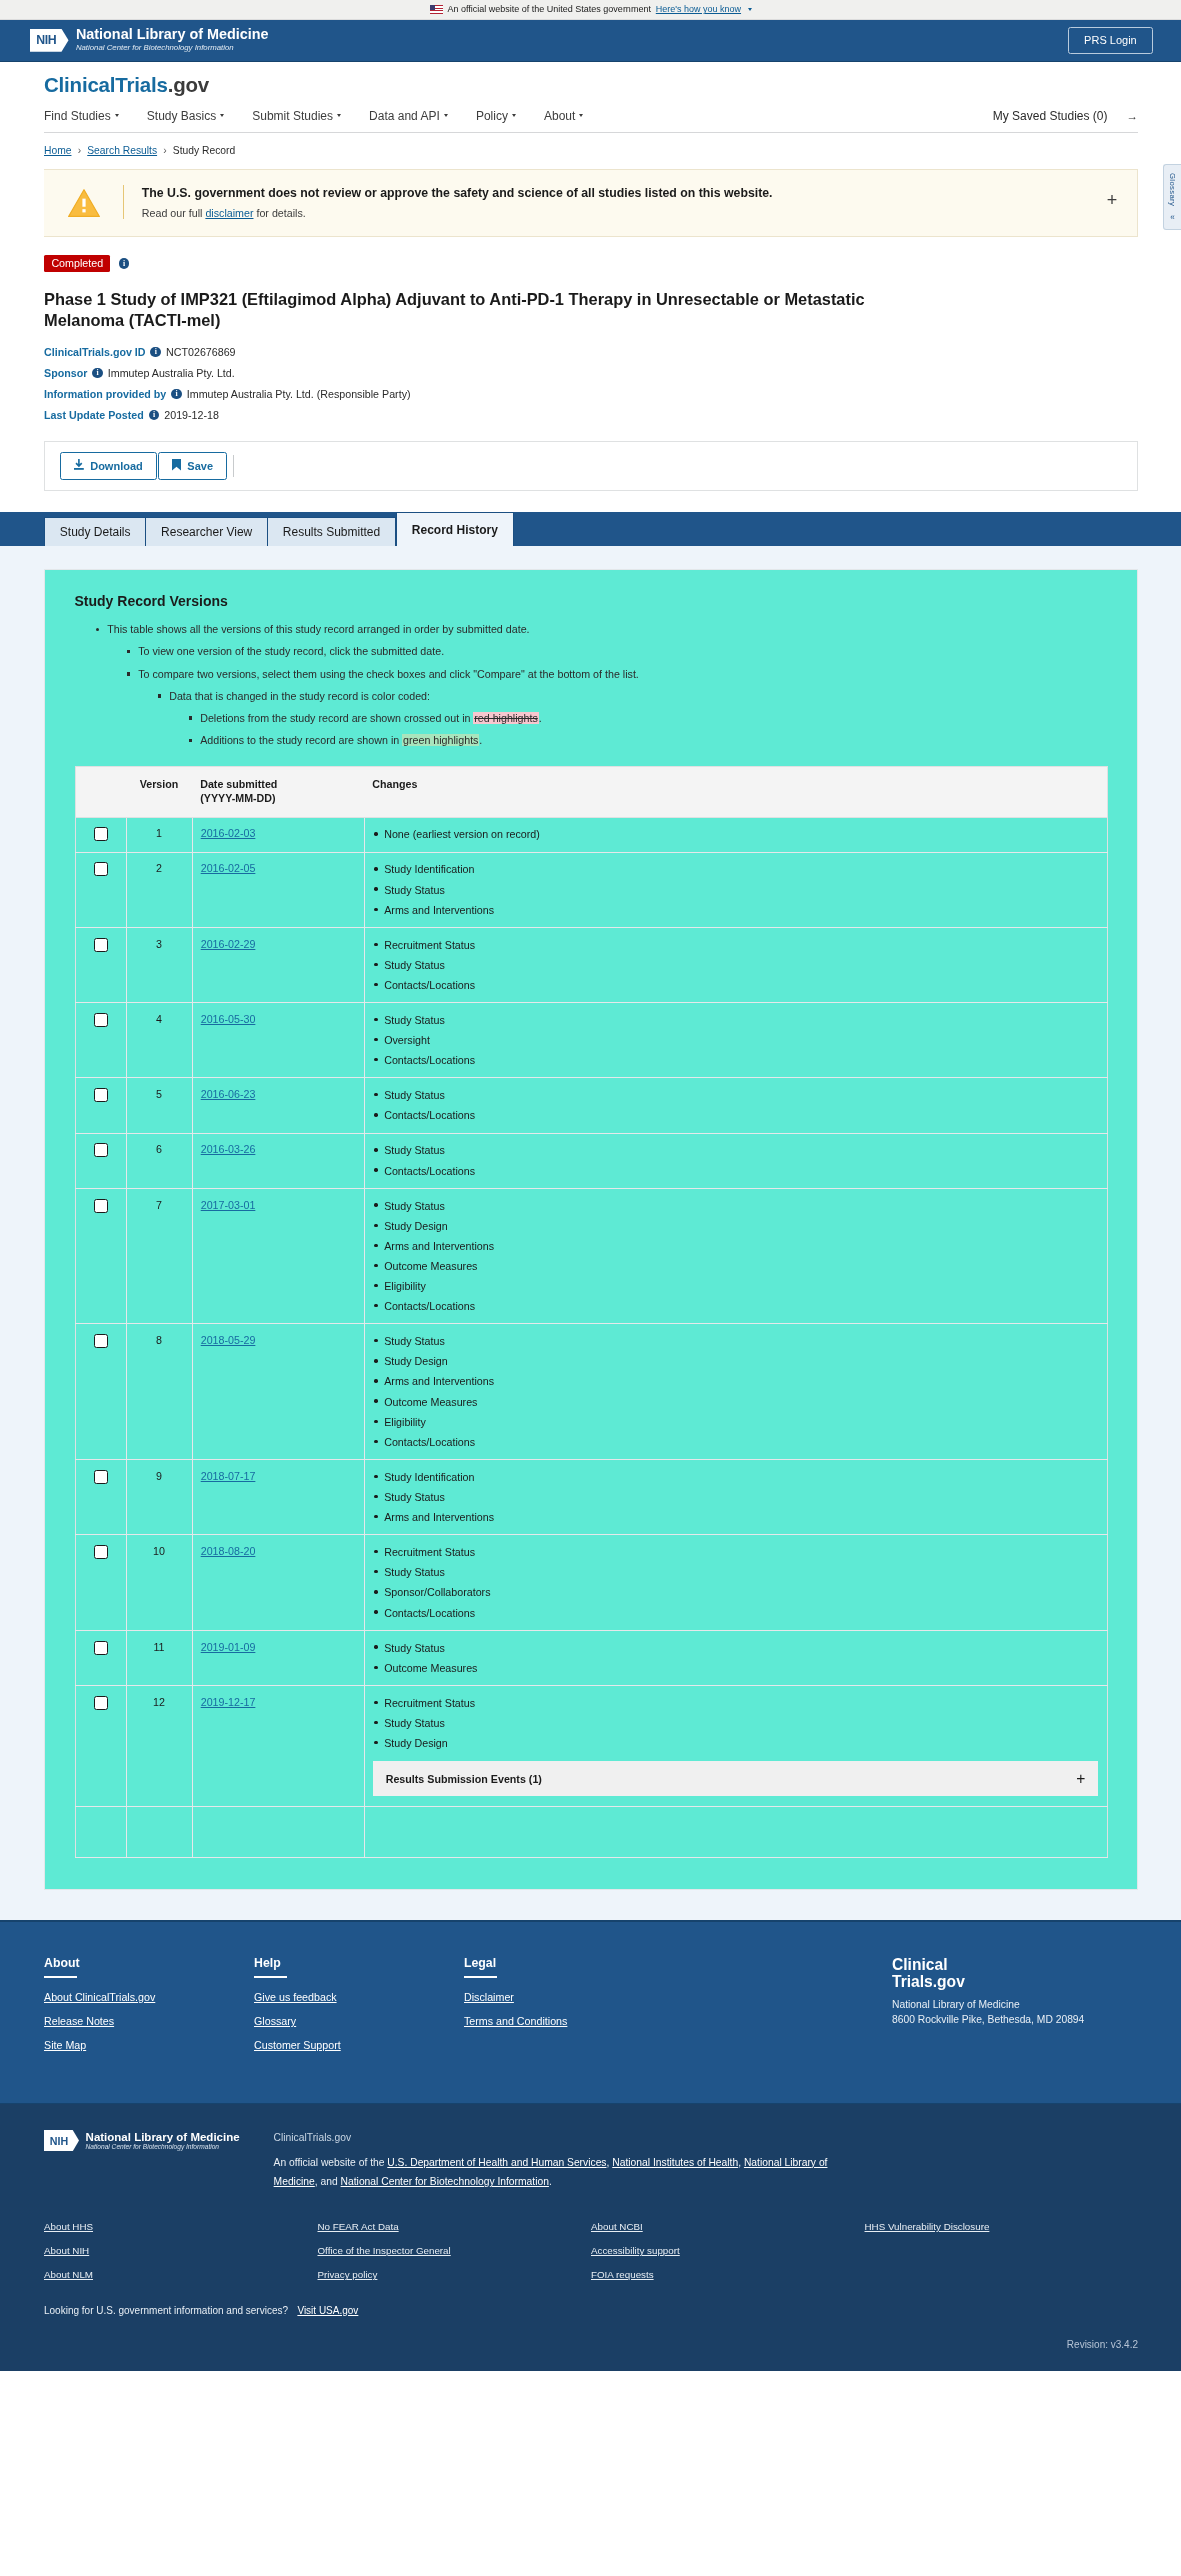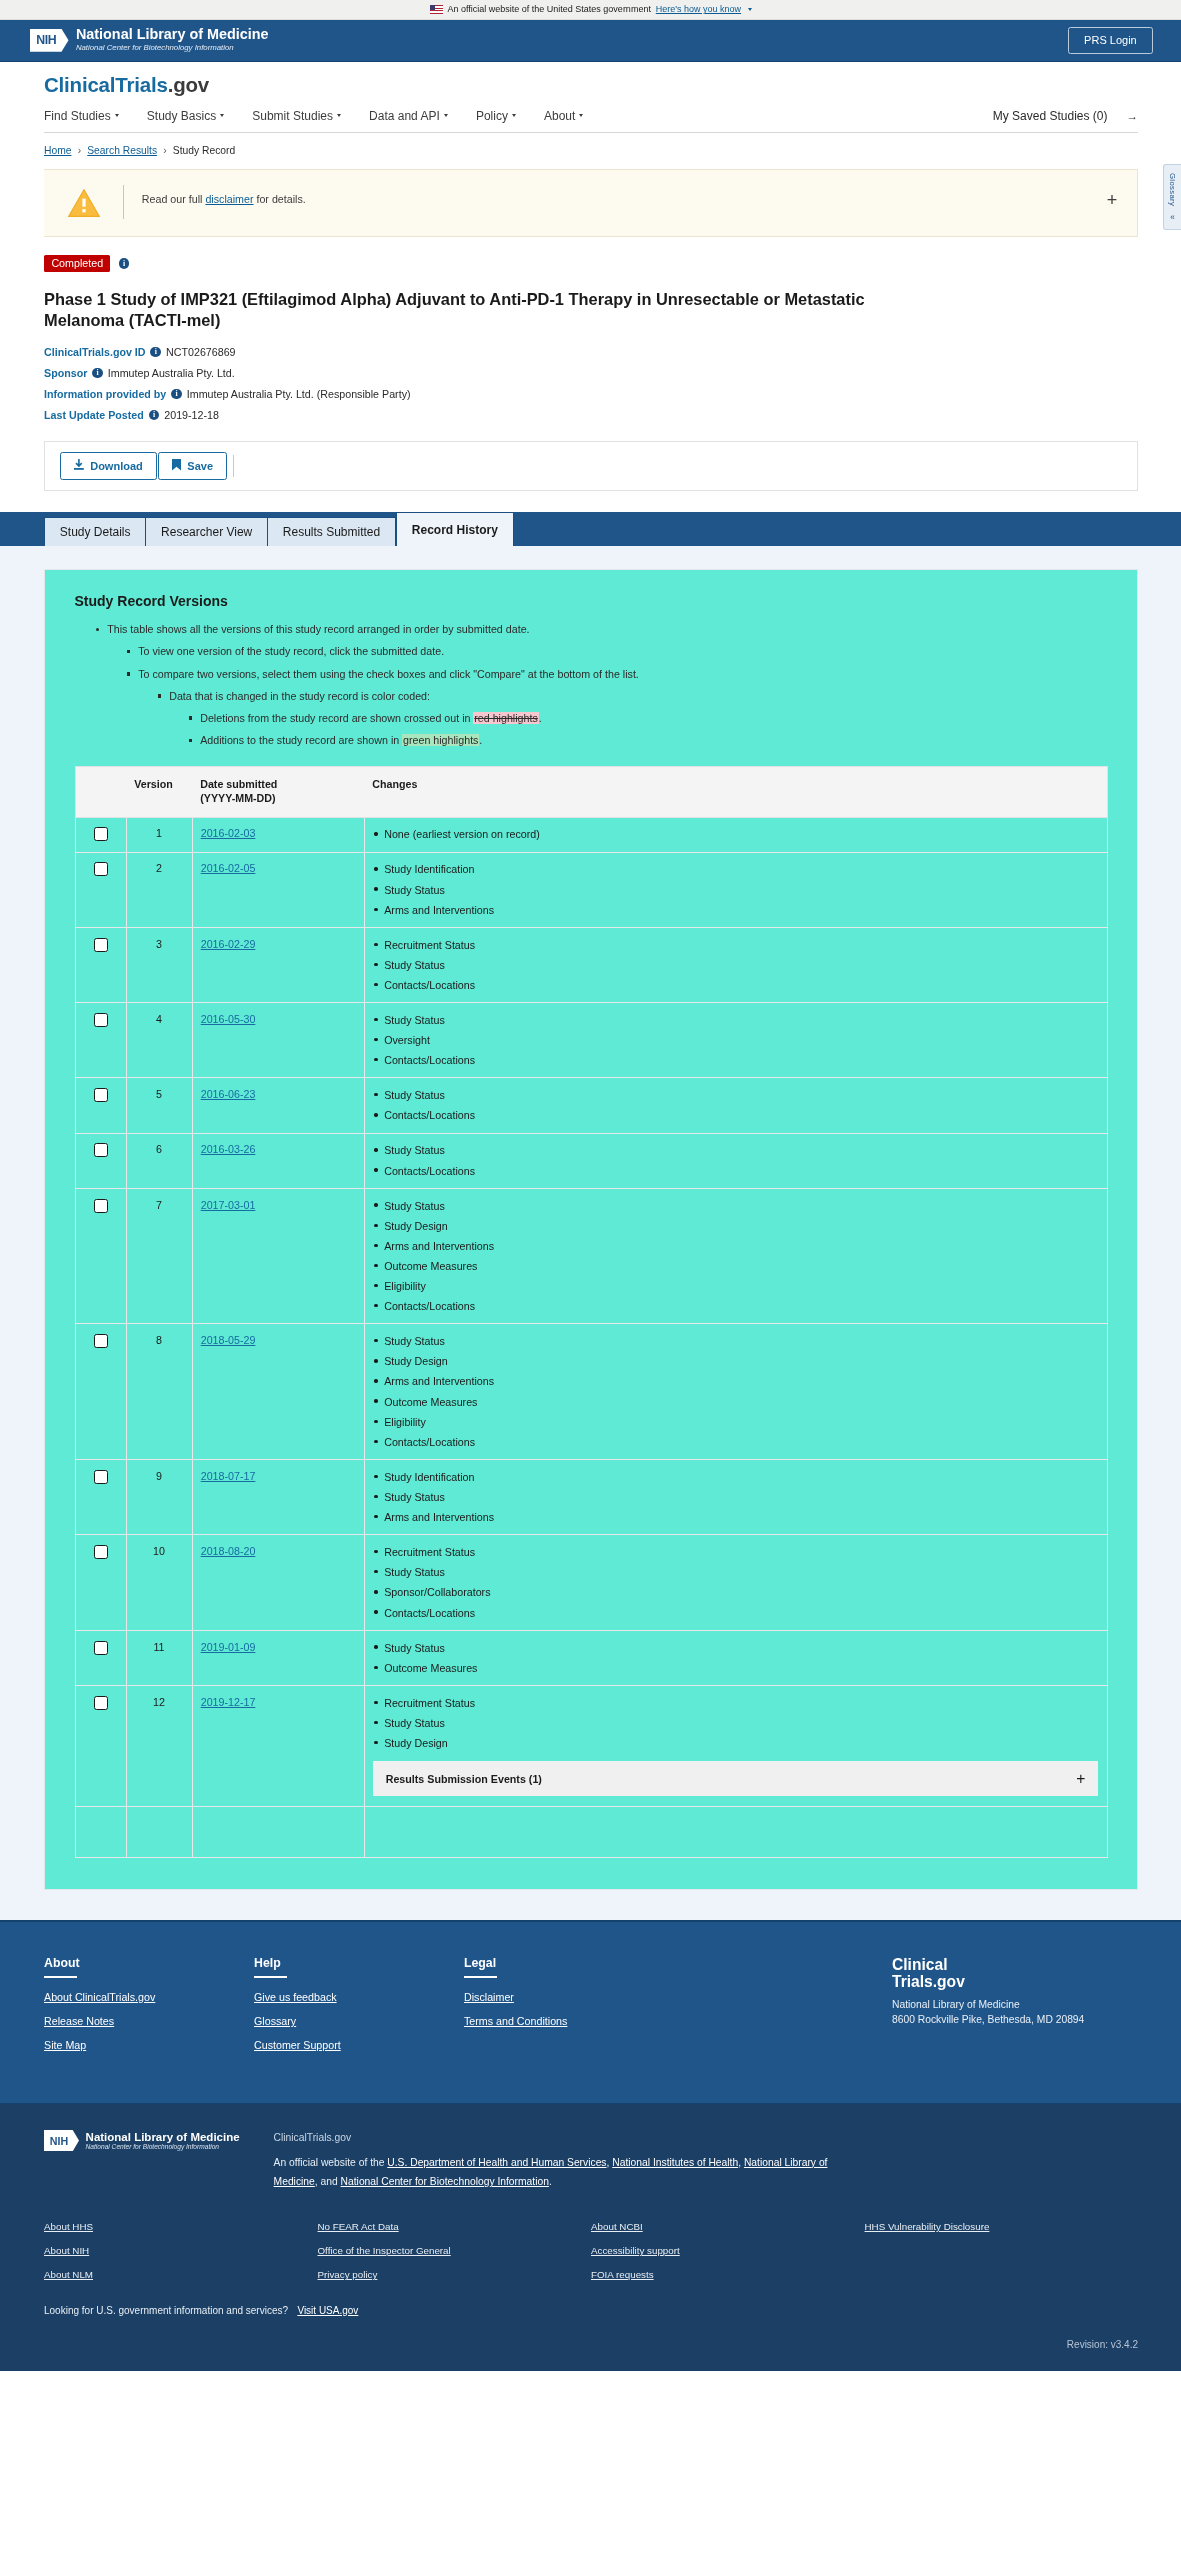--- a/index.html
+++ b/index.html
@@ -325,21 +325,21 @@
     background: #f4f4f4;
     text-align: left;
     font-weight: bold;
     color: #1b1b1b;
     padding: 10.7px 8.2px;
     vertical-align: top;
     border-bottom: 0.8px solid #dfe1e2;
     line-height: 1.3;
   }
   table.versions thead th.col-check { width: 51px; }
-  table.versions thead th.col-version { width: 66px; }
+  table.versions thead th.col-version { width: 66px; text-align: center; }
   table.versions thead th.col-date { width: 172px; }
   table.versions tbody td {
     padding: 9.8px 8.2px;
     vertical-align: top;
     border-bottom: 0.8px solid #e6e8ea;
     border-right: 0.8px solid #e6e8ea;
   }
   table.versions tbody td:last-child { border-right: none; }
   table.versions tbody tr:first-child td { border-top: 0.8px solid #ffffff; }
   td.col-check { text-align: center; }
@@ -528,20 +528,21 @@
   <div class="alert">
     <div class="warn-icon">
       <svg width="34" height="31" viewBox="0 0 42 38" aria-hidden="true">
         <path d="M21 2 L40 35 L2 35 Z" fill="#f9bc3f" stroke="#f0ad24" stroke-width="1.5" stroke-linejoin="round"></path>
         <rect x="19" y="13" width="4" height="10" fill="#fff"></rect>
         <rect x="19" y="26" width="4" height="4" fill="#fff"></rect>
       </svg>
     </div>
     <div class="divider"></div>
     <div class="alert-body">
+      <div class="alert-title">The U.S. government does not review or approve the safety and science of all studies listed on this website.</div>
       <div class="alert-sub">
         <span>Read our full </span><a href="#">disclaimer</a><span> for details.</span>
       </div>
     </div>
     <span class="alert-plus">+</span>
   </div>
 </div>
 
 <div class="study-head">
   <div class="status-row">

